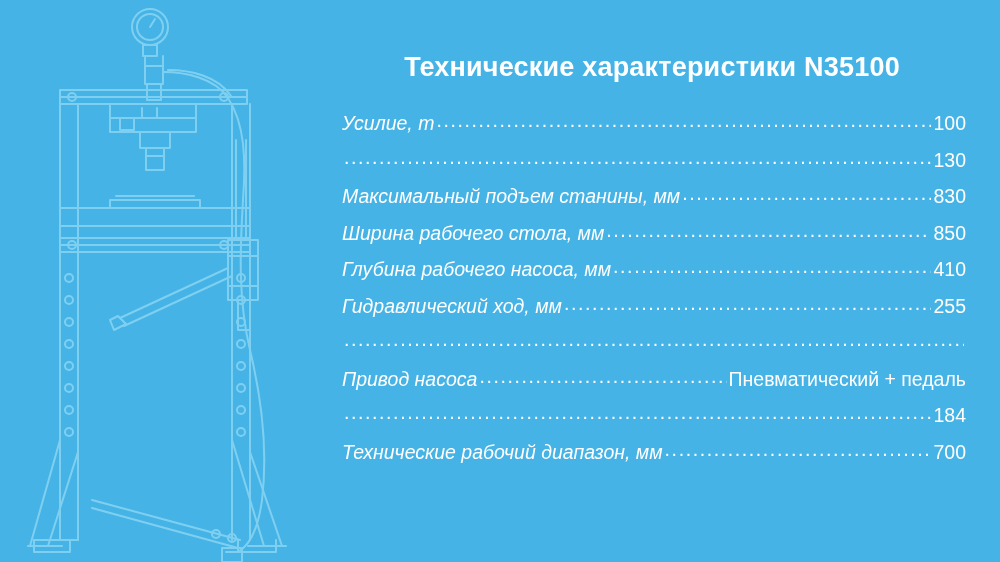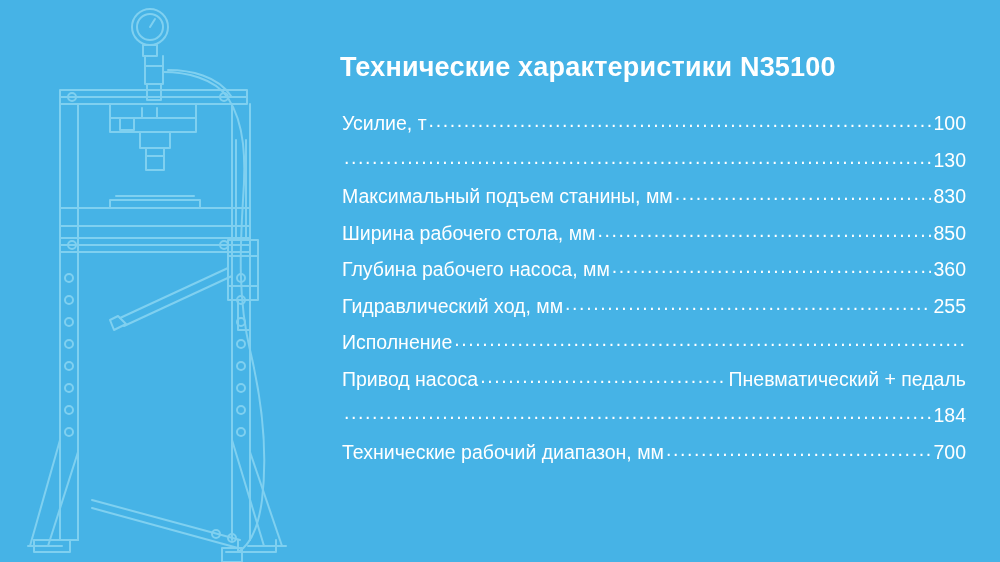--- a/index.html
+++ b/index.html
@@ -27,21 +27,21 @@
     left: 340px;
     top: 0;
     width: 640px;
     height: 562px;
   }
   .specs-title {
     position: absolute;
     left: 0;
     top: 52px;
     width: 624px;
-    text-align: left;
+    text-align: center;
     color: #ffffff;
     font-size: 27px;
     font-weight: bold;
     letter-spacing: 0.2px;
     white-space: nowrap;
   }
   .spec-list {
     position: absolute;
     left: 2px;
     top: 112px;
@@ -50,20 +50,21 @@
   .spec-row {
     display: flex;
     align-items: baseline;
     color: #ffffff;
     font-size: 19.5px;
     height: 36.5px;
     white-space: nowrap;
   }
   .spec-label {
     flex: 0 0 auto;
+    font-style: italic;
   }
   .spec-dots {
     flex: 1 1 auto;
     overflow: hidden;
     margin: 0 2px;
     position: relative;
     top: -3px;
     color: #ffffff;
     font-size: 19.5px;
     letter-spacing: 1.6px;
@@ -198,31 +199,30 @@
 
       <div class="spec-row">
         <span class="spec-label">Ширина рабочего стола, мм</span>
         <span class="spec-dots">................................................................................................................</span>
         <span class="spec-value">850</span>
       </div>
 
       <div class="spec-row">
         <span class="spec-label">Глубина рабочего насоса, мм</span>
         <span class="spec-dots">................................................................................................................</span>
-        <span class="spec-value">360</span>
+        <span class="spec-value">410</span>
       </div>
 
       <div class="spec-row">
         <span class="spec-label">Гидравлический ход, мм</span>
         <span class="spec-dots">................................................................................................................</span>
         <span class="spec-value">255</span>
       </div>
 
       <div class="spec-row">
-        <span class="spec-label">Исполнение</span>
         <span class="spec-dots">................................................................................................................</span>
       </div>
 
       <div class="spec-row">
         <span class="spec-label">Привод насоса</span>
         <span class="spec-dots">................................................................................................................</span>
         <span class="spec-value">Пневматический + педаль</span>
       </div>
 
       <div class="spec-row">

